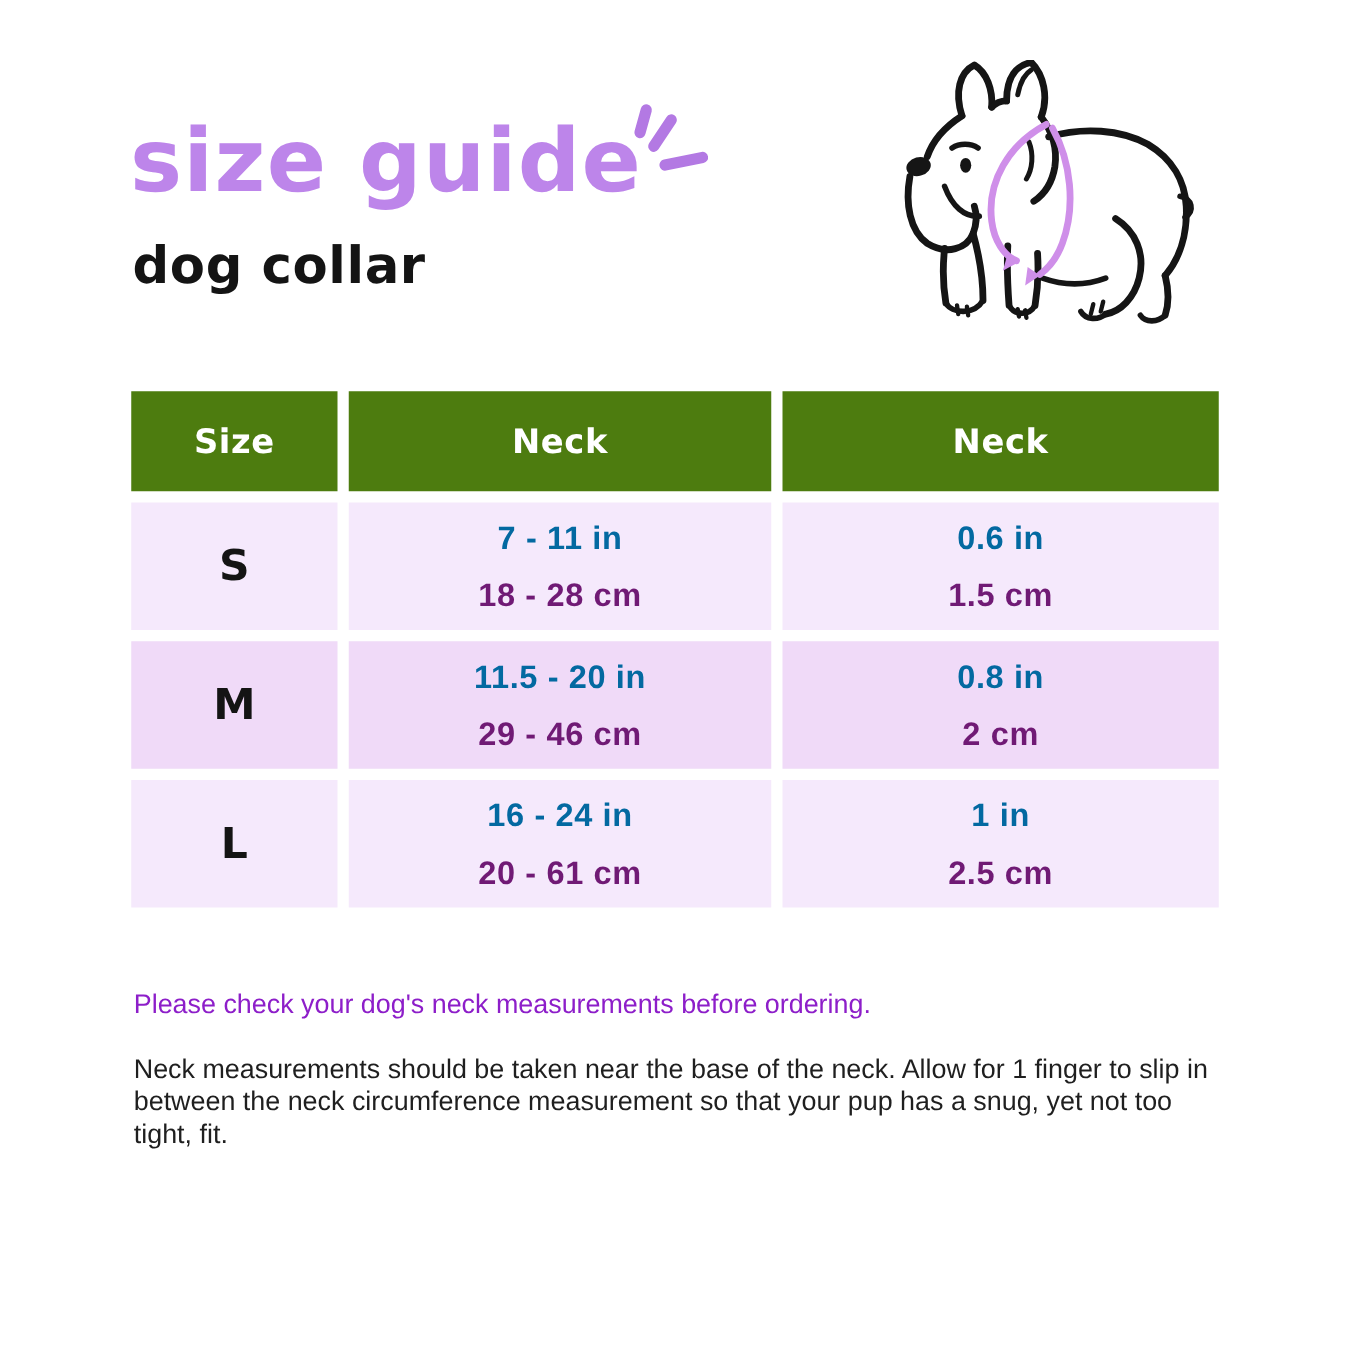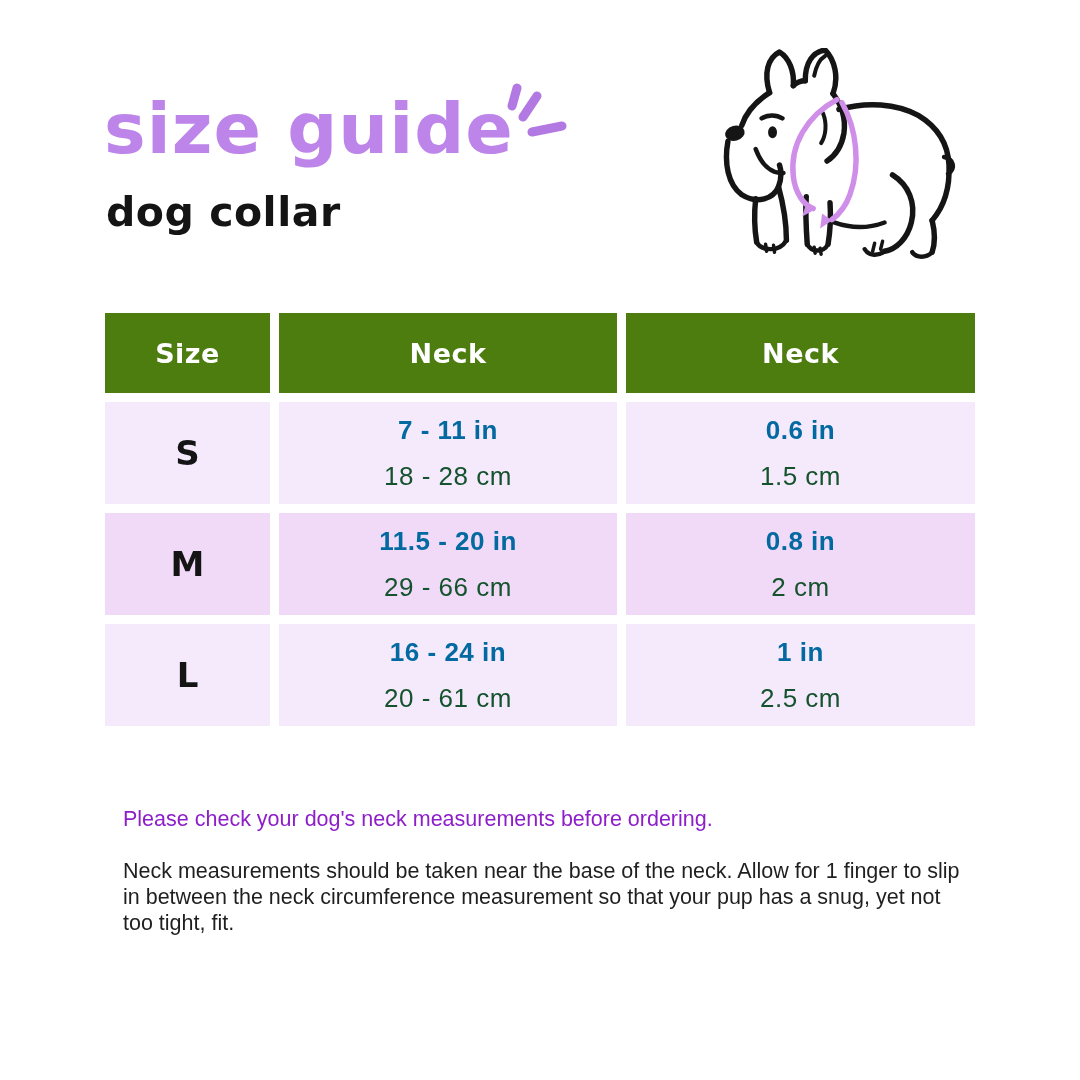--- a/index.html
+++ b/index.html
@@ -45,31 +45,31 @@
   .row-light{background:#f5e9fc;}
   .row-mid{background:#f0daf8;}
   .size-letter{
     font-family:"DejaVu Sans","Liberation Sans",sans-serif;
     font-size:34px;font-weight:800;color:#141414;
   }
   .val-in{
     font-size:26px;font-weight:bold;color:#0369a1;letter-spacing:0.5px;
   }
   .val-cm{
-    font-size:26px;font-weight:normal;color:#14532d;letter-spacing:0.5px;
+    font-size:26px;font-weight:bold;color:#701a75;letter-spacing:0.5px;
     margin-top:15px;
   }
 
   
   .notes{
     position:absolute;left:107px;top:790px;width:880px;
     font-size:21.5px;line-height:26px;color:#1f1f1f;
   }
   .notes .highlight{color:#8d1ec9;display:block;}
-  .notes p{margin:16px;}
+  .notes p{margin:0;}
   .notes .para2{margin-top:26px;}
 </style>
 </head>
 <body>
 
 <div class="canvas">
 
   <div class="title">size guide</div>
 
   <svg class="sparkle" viewBox="0 0 78 72">
@@ -144,21 +144,21 @@
       <span class="val-cm">18 - 28 cm</span>
     </div>
     <div class="cell row-light">
       <span class="val-in">0.6 in</span>
       <span class="val-cm">1.5 cm</span>
     </div>
 
     <div class="cell row-mid size-letter">M</div>
     <div class="cell row-mid">
       <span class="val-in">11.5 - 20 in</span>
-      <span class="val-cm">29 - 66 cm</span>
+      <span class="val-cm">29 - 46 cm</span>
     </div>
     <div class="cell row-mid">
       <span class="val-in">0.8 in</span>
       <span class="val-cm">2 cm</span>
     </div>
 
     <div class="cell row-light size-letter">L</div>
     <div class="cell row-light">
       <span class="val-in">16 - 24 in</span>
       <span class="val-cm">20 - 61 cm</span>

